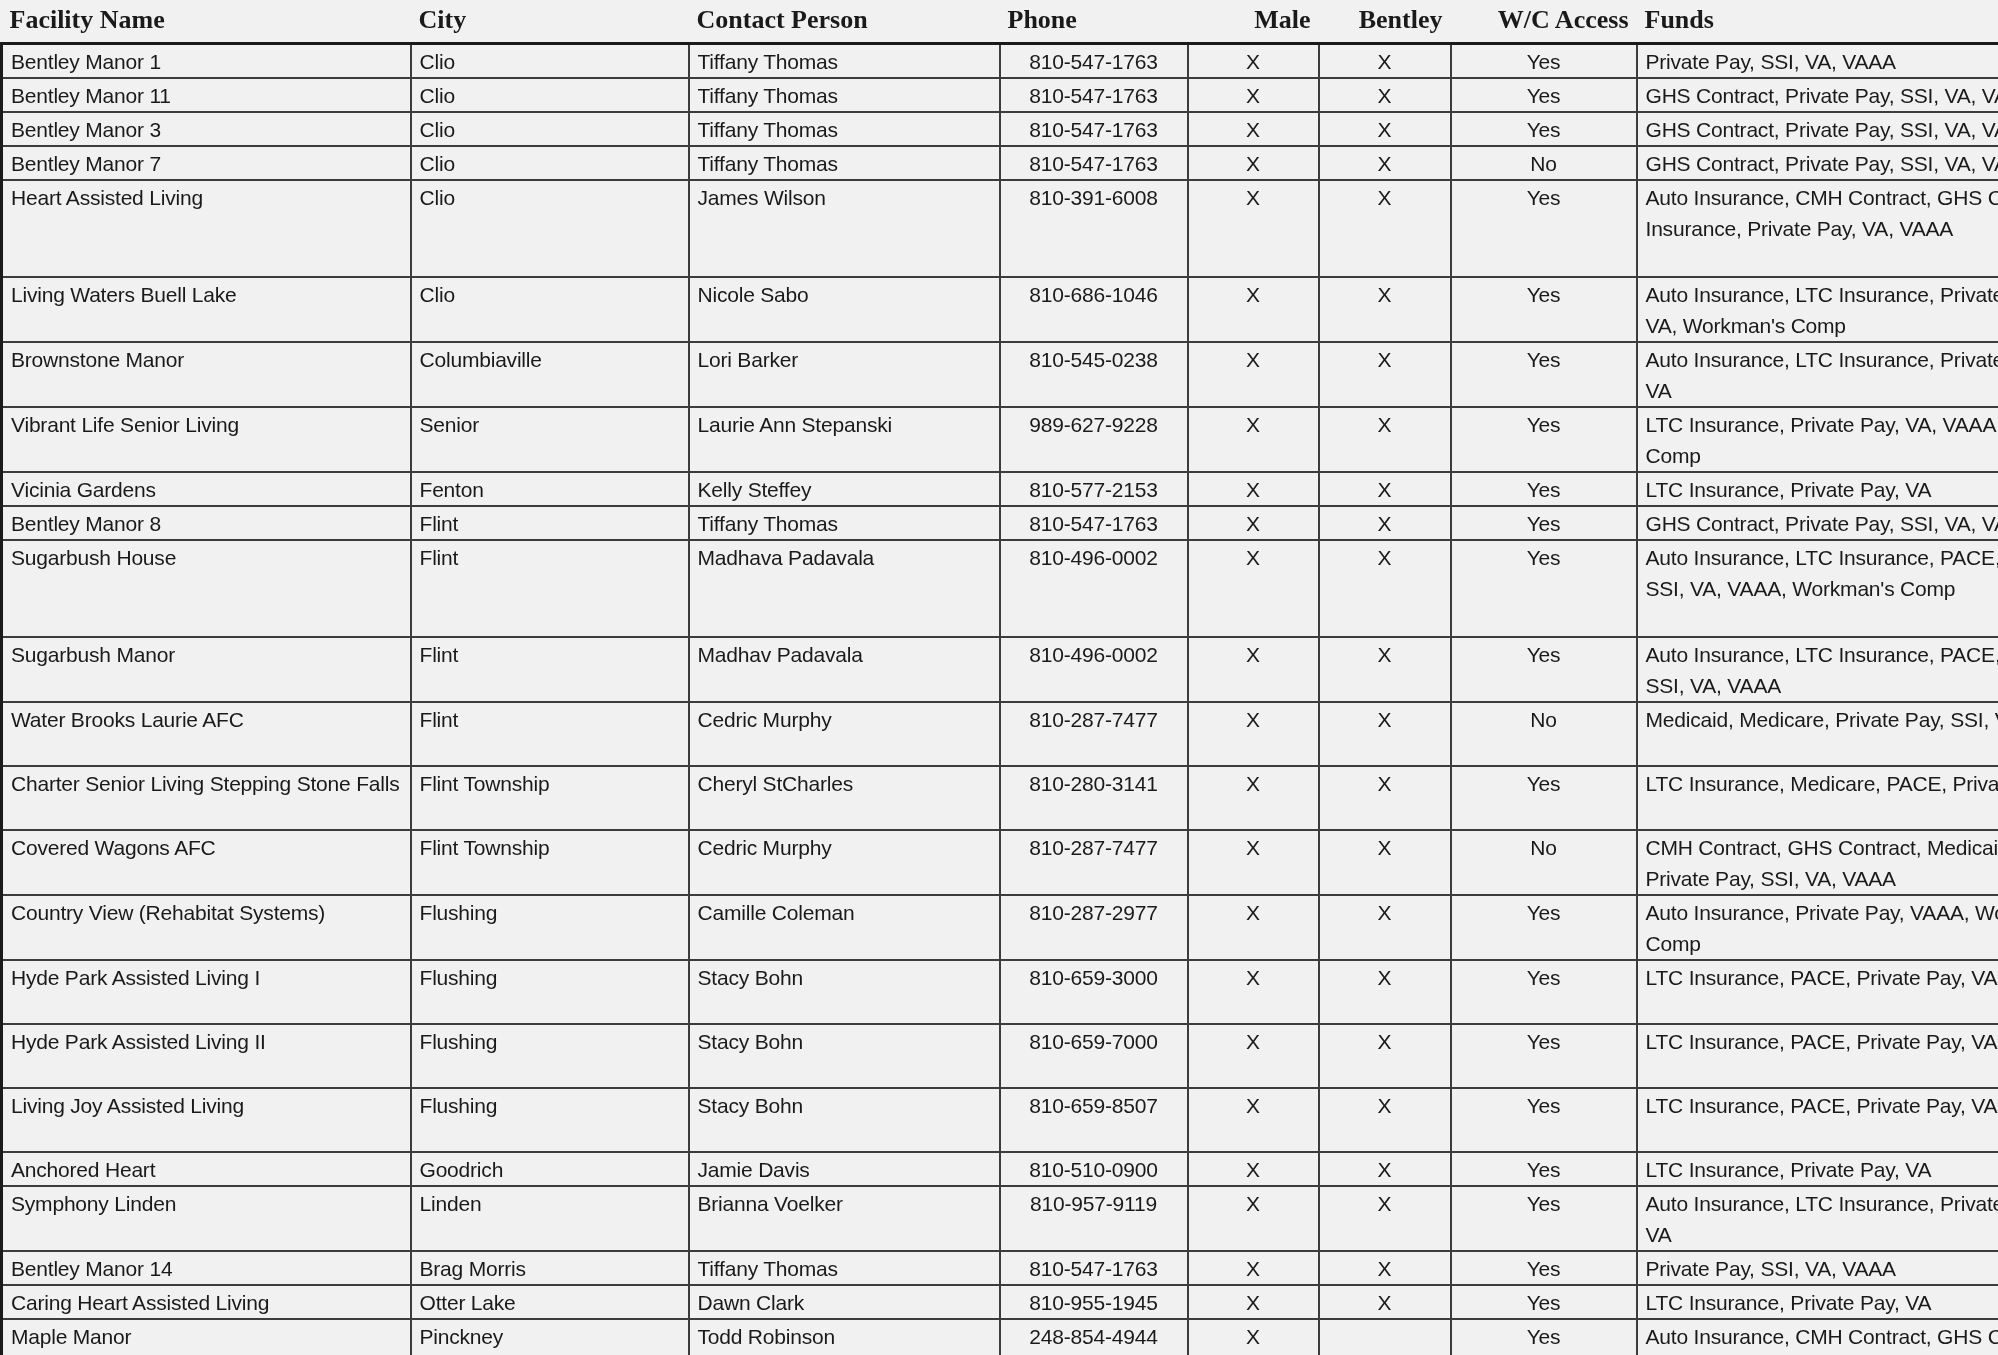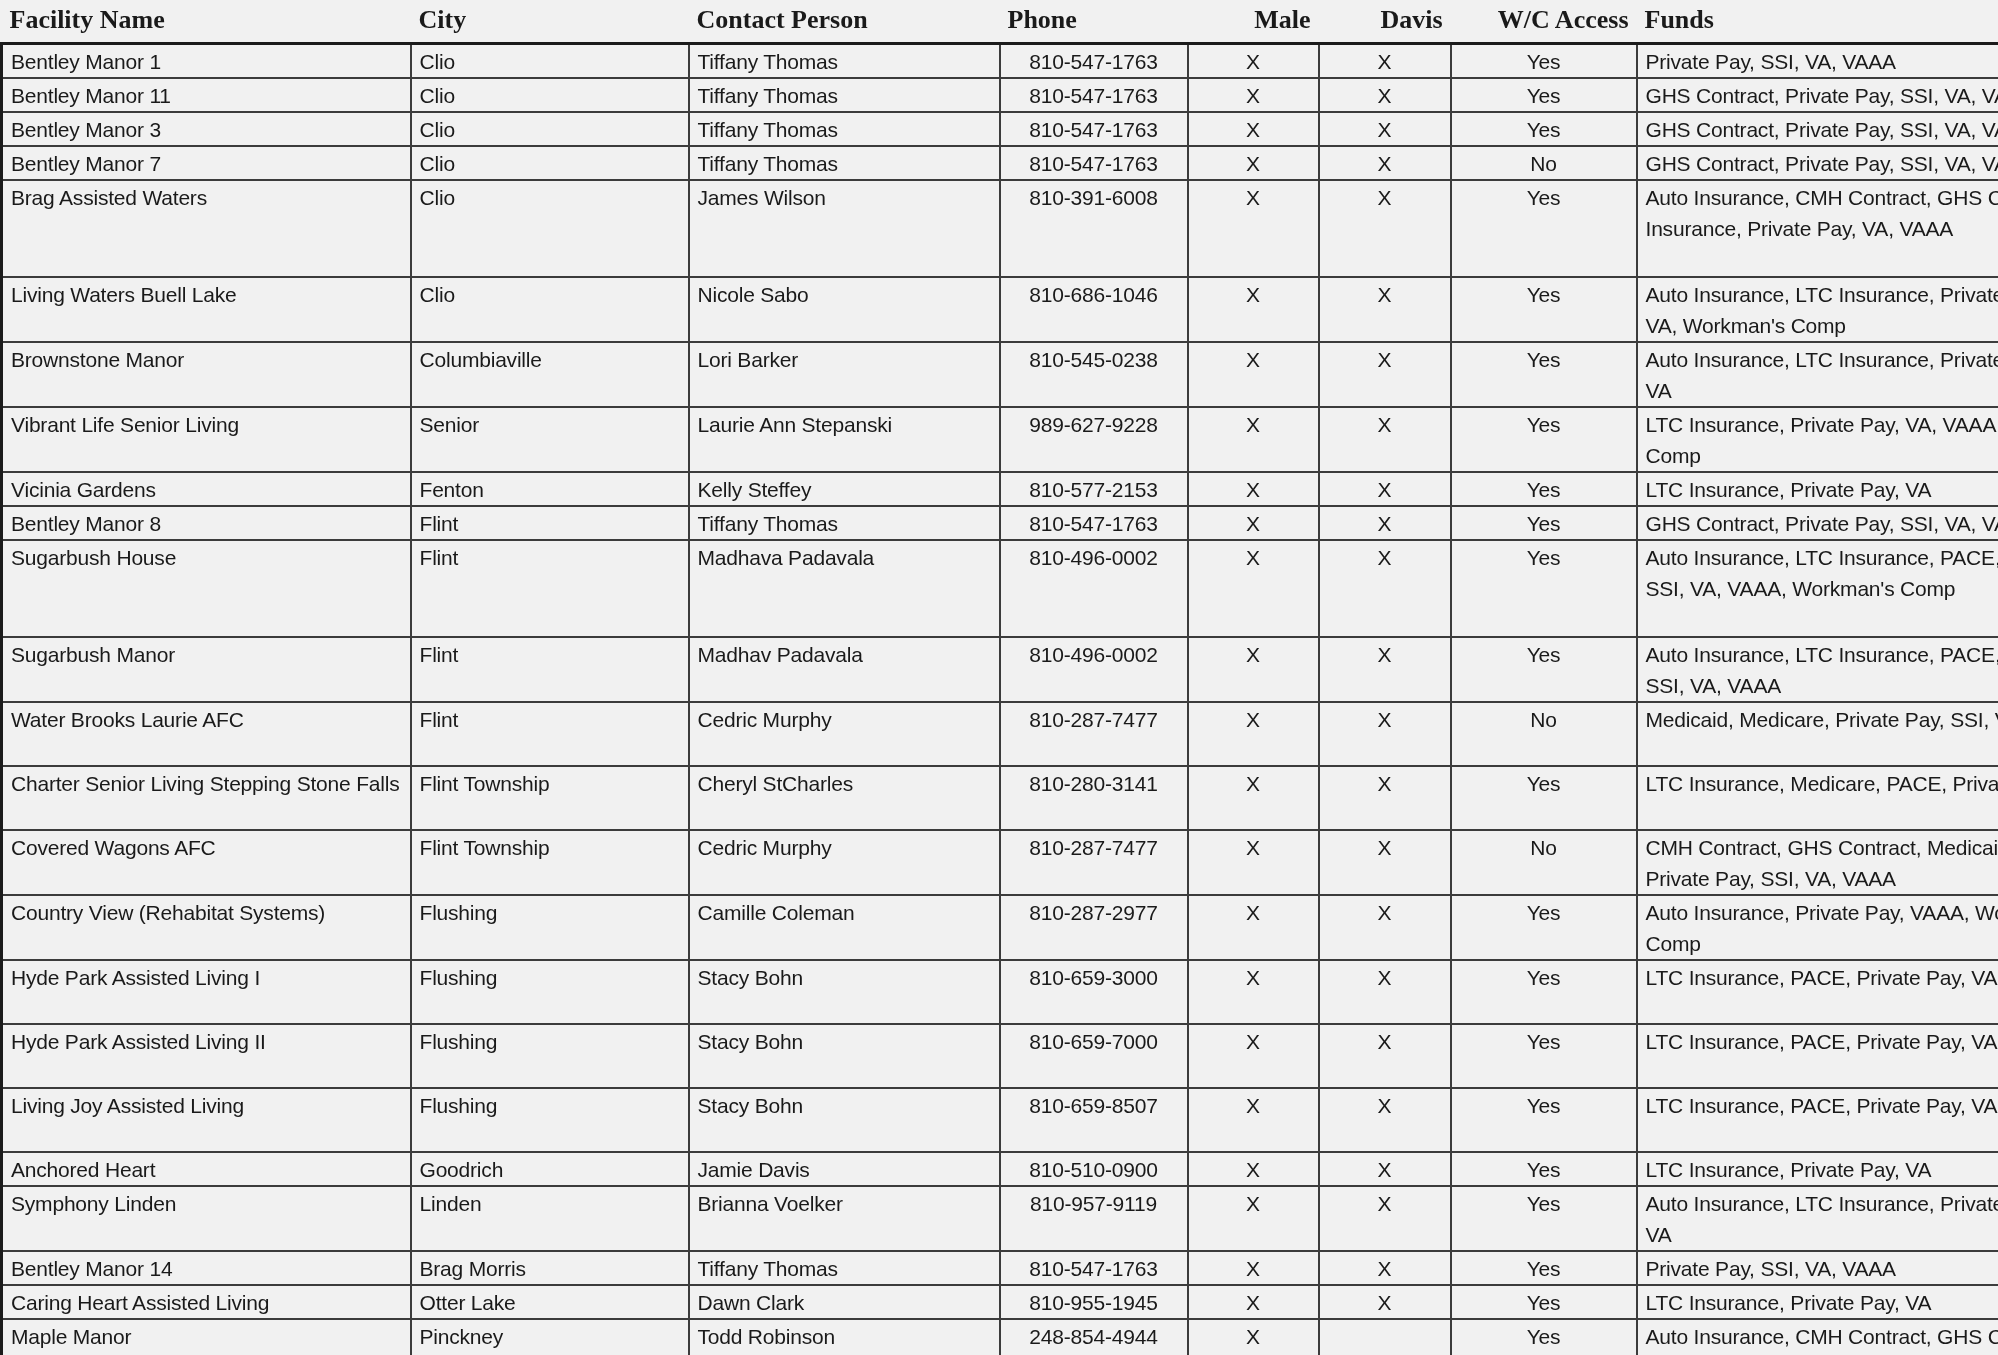--- a/index.html
+++ b/index.html
@@ -77,21 +77,21 @@
 
 <div class="page">
   <table class="facility-table">
     <thead>
       <tr>
         <th class="col-facility h-left">Facility Name</th>
         <th class="col-city h-left">City</th>
         <th class="col-contact h-left">Contact Person</th>
         <th class="col-phone h-left">Phone</th>
         <th class="col-male h-center">Male</th>
-        <th class="col-female h-center">Davis</th>
+        <th class="col-female h-center">Bentley</th>
         <th class="col-wc h-center">W/C Access</th>
         <th class="col-funds h-left">Funds</th>
       </tr>
     </thead>
     <tbody id="table-body">
         <tr>
     <td class="cell-left">Bentley Manor 1</td>
     <td class="cell-left">Clio</td>
     <td class="cell-left">Tiffany Thomas</td>
     <td class="cell-center">810-547-1763</td>
@@ -124,21 +124,21 @@
     <td class="cell-left">Bentley Manor 7</td>
     <td class="cell-left">Clio</td>
     <td class="cell-left">Tiffany Thomas</td>
     <td class="cell-center">810-547-1763</td>
     <td class="cell-center">X</td>
     <td class="cell-center">X</td>
     <td class="cell-center">No</td>
     <td class="cell-left">GHS Contract, Private Pay, SSI, VA, VAAA</td>
   </tr>
         <tr>
-    <td class="cell-left">Brag Assisted Waters</td>
+    <td class="cell-left">Heart Assisted Living</td>
     <td class="cell-left">Clio</td>
     <td class="cell-left">James Wilson</td>
     <td class="cell-center">810-391-6008</td>
     <td class="cell-center">X</td>
     <td class="cell-center">X</td>
     <td class="cell-center">Yes</td>
     <td class="cell-left">Auto Insurance, CMH Contract, GHS Contract, LTC Insurance, Private Pay, VA, VAAA</td>
   </tr>
         <tr>
     <td class="cell-left">Living Waters Buell Lake</td>

